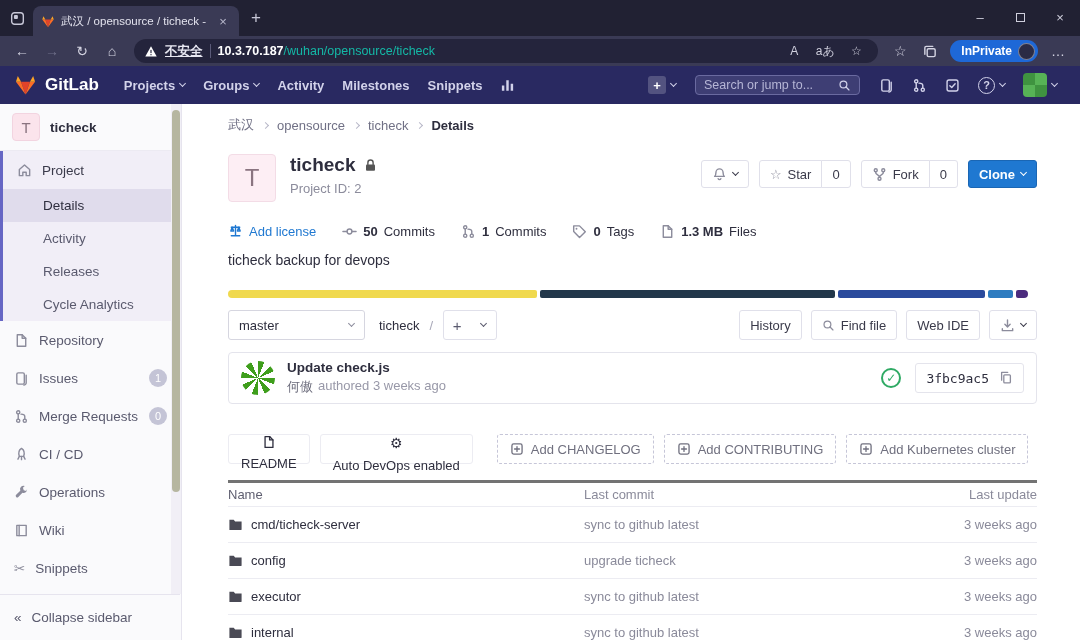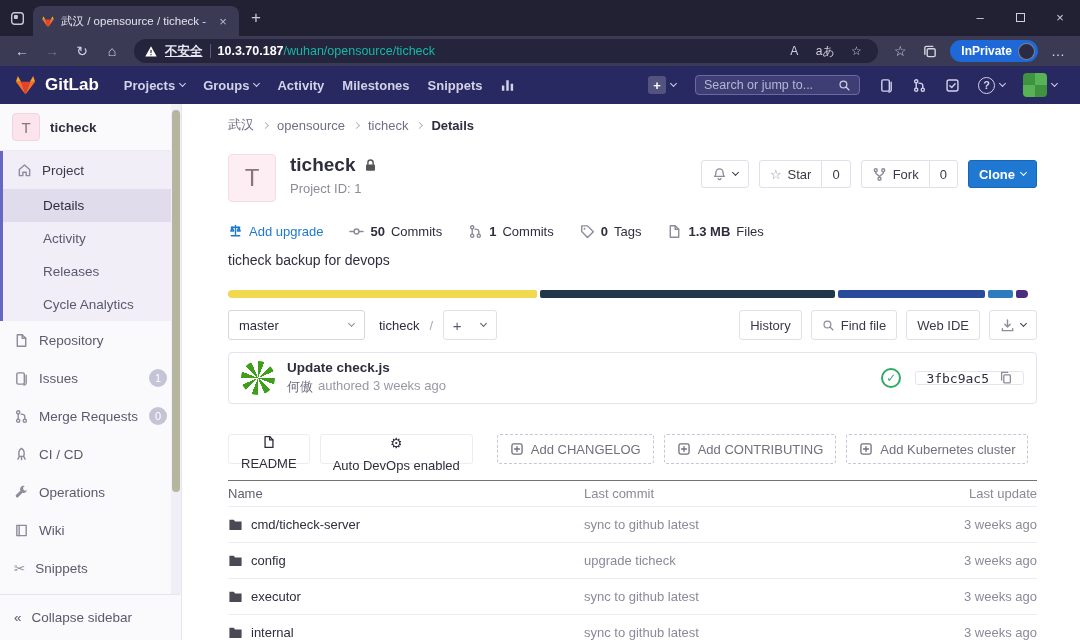--- a/index.html
+++ b/index.html
@@ -119,35 +119,35 @@
   .tree-actions .btn{height:30px;color:#3a3a4a;}
 
   .commit-box{margin-top:12px;height:52px;border:1px solid #e4e4ec;border-radius:4px;display:flex;align-items:center;padding:0 12px;}
   .commit-avatar{width:34px;height:34px;border-radius:50%;background:repeating-conic-gradient(#3f9e1c 0 22deg,#fff 22deg 45deg);flex:0 0 34px;}
   .commit-texts{margin-left:12px;}
   .commit-title{font-size:13.5px;font-weight:700;color:#2e2e3e;display:block;text-decoration:none;}
   .commit-meta{margin-top:3px;font-size:13px;color:#9898a8;display:flex;gap:5px;}
   .commit-author{color:#6b6b7b;text-decoration:none;}
   .commit-right{margin-left:auto;display:flex;align-items:center;gap:14px;}
   .ci-status{width:20px;height:20px;border:2px solid var(--success,#2faa64);color:var(--success,#2faa64);border-radius:50%;display:flex;align-items:center;justify-content:center;font-size:12px;font-weight:700;}
-  .sha-box{height:14px;border:1px solid #e4e4ec;border-radius:3px;display:flex;align-items:center;gap:10px;padding:0 10px;}
+  .sha-box{height:30px;border:1px solid #e4e4ec;border-radius:3px;display:flex;align-items:center;gap:10px;padding:0 10px;}
   .sha{font-family:"DejaVu Sans Mono",monospace;font-size:13px;color:#2e2e3e;}
   .sha-box .svgi{color:#8c8c9c;width:14px;height:14px;}
 
   .proj-btns{margin-top:30px;display:flex;gap:10px;align-items:center;}
   .pbtn{height:30px;border-radius:3px;display:inline-flex;align-items:center;gap:7px;padding:0 12px;font-size:13px;font-family:inherit;background:#fff;}
   .pbtn.solid{border:1px solid #ececf2;color:#2e2e3e;flex-direction:column;}
   .pbtn.dashed{border:1px dashed #c6c6d8;color:#70707f;}
   .pbtn.ml{margin-left:14px;}
   .pbtn .svgi{color:inherit;width:14px;height:14px;}
   .pbtn .glyph{font-size:14px;}
 
   .ftable{margin-top:16px;font-size:13px;}
   .frow{display:flex;align-items:center;border-bottom:1px solid #ececf2;}
-  .fhead{border-top:1px solid #737373;height:27px;color:#5f5f70;}
+  .fhead{border-top:3px solid #737373;height:27px;color:#5f5f70;}
   .frow:not(.fhead){height:36px;}
   .fc.name{flex:0 0 44%;display:flex;align-items:center;gap:8px;color:#2e2e3e;}
   .fhead .fc.name{color:#5f5f70;}
   .fc.commit{flex:1;color:#8a8a9a;}
   .fc.update{flex:0 0 120px;text-align:right;color:#8a8a9a;}
   .folder{color:#4a4a55;}
 </style>
 </head>
 <body>
 
@@ -423,21 +423,21 @@
         <div class="proj-meta">
           <div class="proj-title-row">
             <h1>ticheck</h1>
             <span class="svgi lock">
               <svg viewBox="0 0 16 16">
                   <rect x="3.2" y="7" width="9.6" height="6.6" rx="1" fill="currentColor" stroke="none"></rect>
                   <path d="M5.2 7V5a2.8 2.8 0 0 1 5.6 0v2"></path>
                 </svg>
             </span>
           </div>
-          <div class="proj-id">Project ID: 1</div>
+          <div class="proj-id">Project ID: 2</div>
         </div>
         <div class="proj-actions">
           <button class="btn">
             <span class="svgi">
                 <svg viewBox="0 0 16 16">
                   <path d="M8 2a3.8 3.8 0 0 1 3.8 3.8c0 2.8.8 3.6 1.4 4.2H2.8c.6-.6 1.4-1.4 1.4-4.2A3.8 3.8 0 0 1 8 2z"></path>
                   <path d="M6.6 12.5a1.5 1.5 0 0 0 2.8 0"></path>
                 </svg>
               </span>
             <i class="chev d sm"></i>
@@ -471,21 +471,21 @@
       </header>
 
       <div class="stats">
         <a class="stat link">
           <span class="svgi">
               <svg viewBox="0 0 16 16">
                 <path d="M8 1.5v11M3.5 3.5h9M3.5 12.5h9"></path>
                 <path d="M4.5 3.5 3 7.5h3zM11.5 3.5 10 7.5h3z"></path>
               </svg>
             </span>
-          <span>Add upgrade</span>
+          <span>Add license</span>
         </a>
         <a class="stat">
           <span class="svgi">
               <svg viewBox="0 0 16 16">
                 <circle cx="8" cy="8" r="2.6"></circle>
                 <path d="M1 8h4.4M10.6 8H15"></path>
               </svg>
             </span>
           <b>50</b>
             <span>Commits</span>

